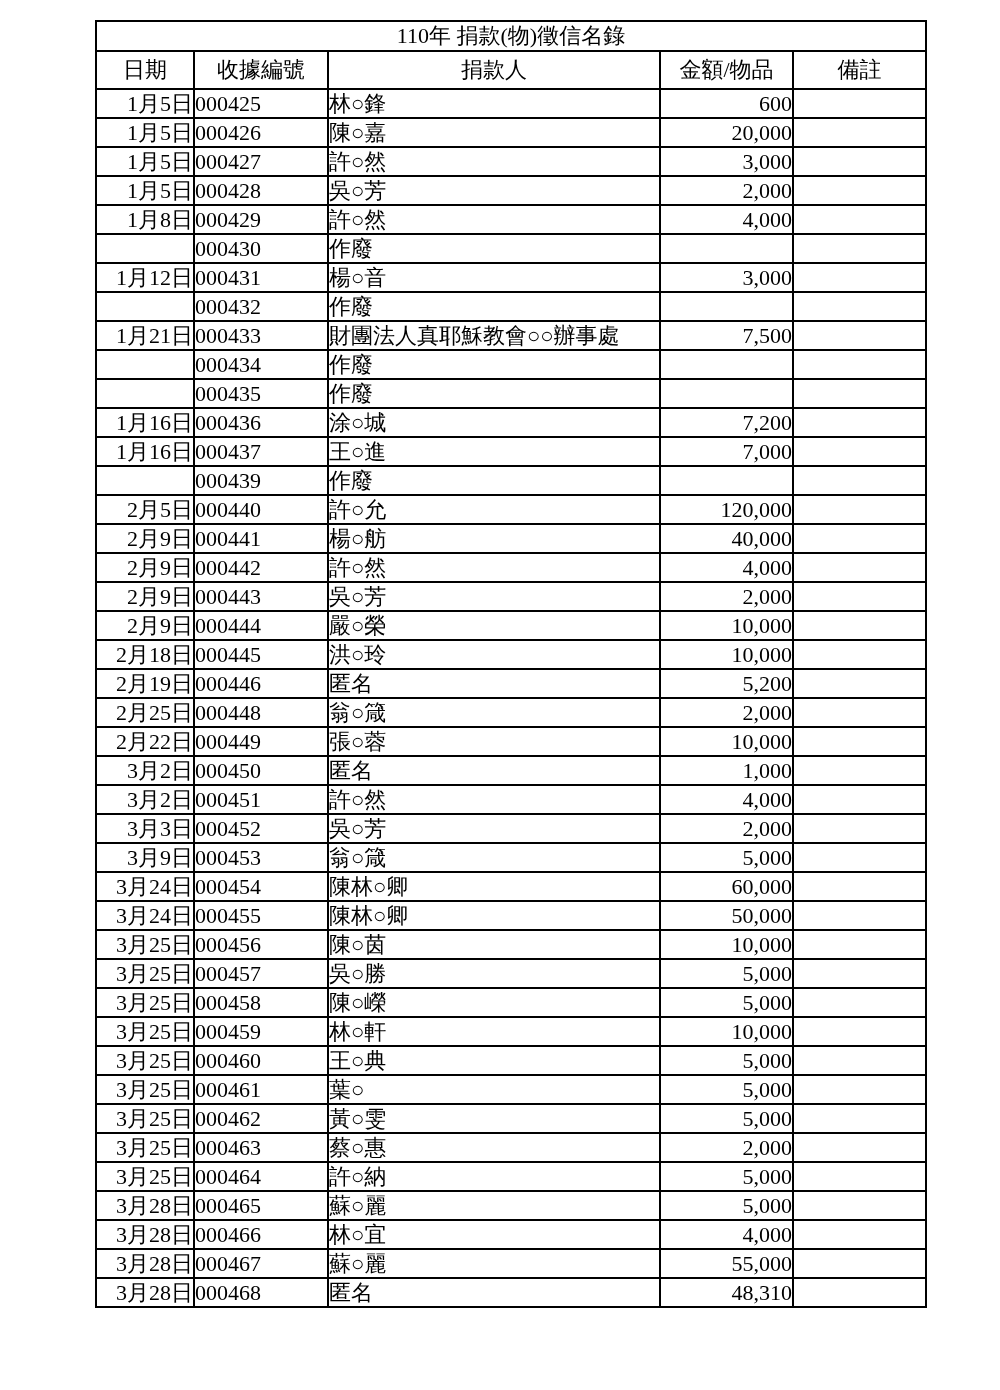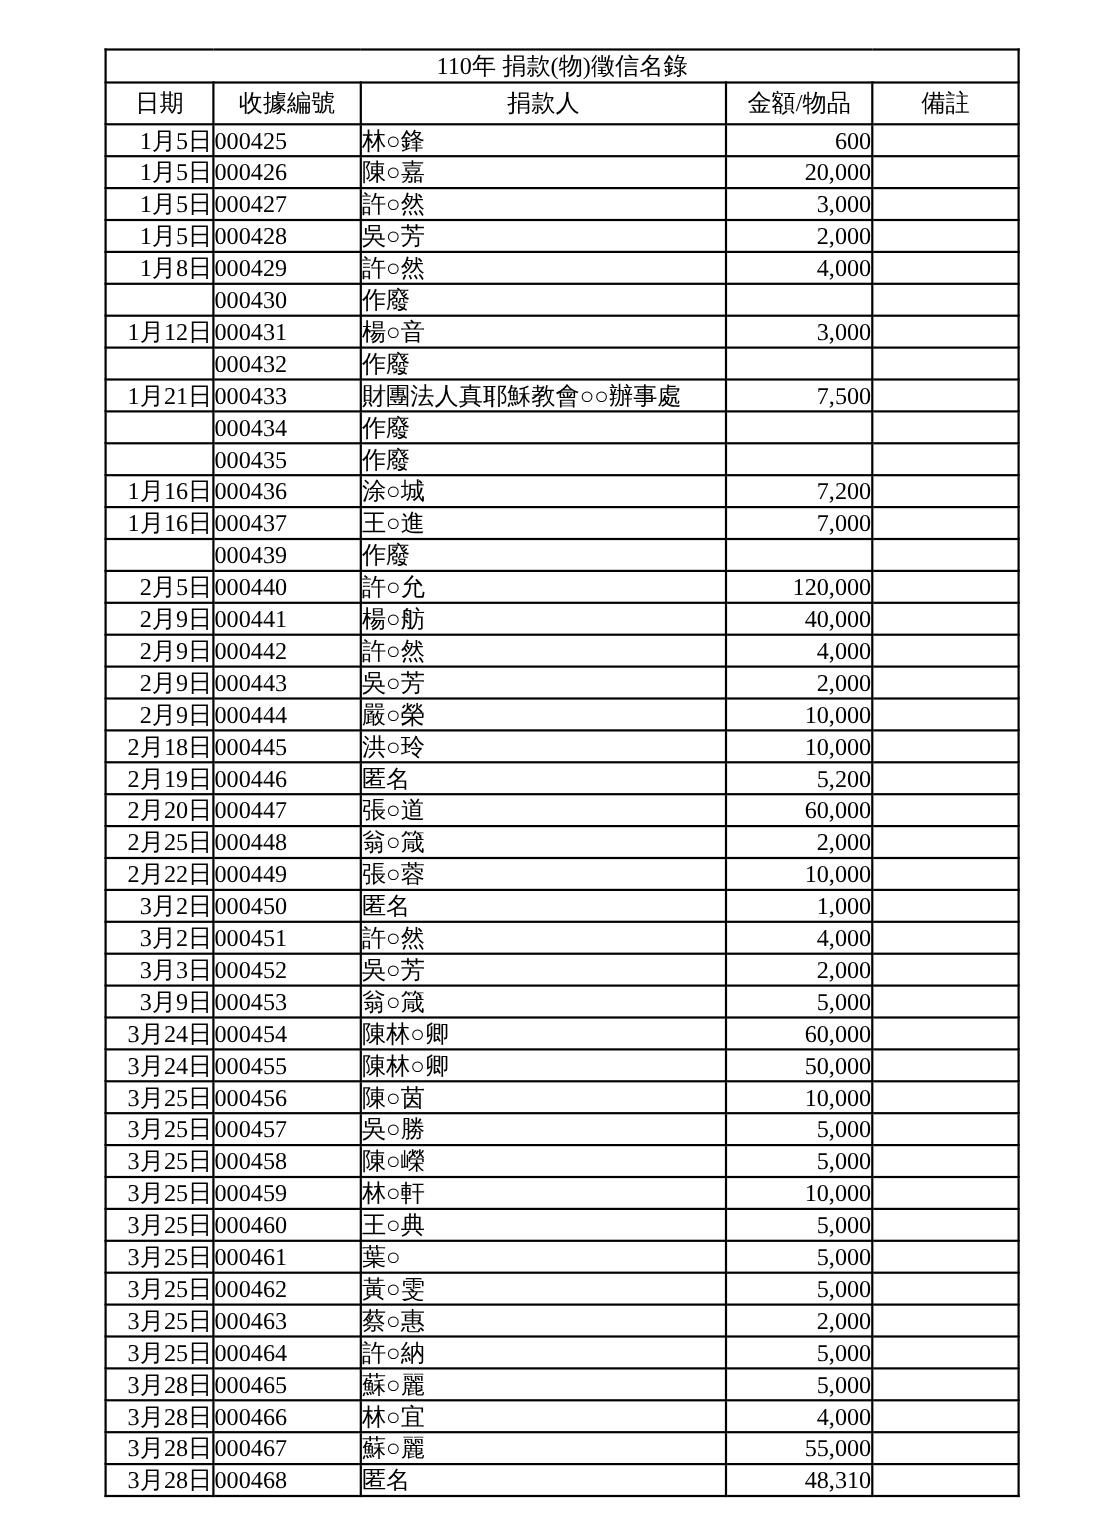--- a/index.html
+++ b/index.html
@@ -16,21 +16,21 @@
   .page {
     position: relative;
     width: 1000px;
     height: 1390px;
     background: #ffffff;
     overflow: hidden;
   }
   table.donation-table {
     position: absolute;
     left: 95px;
-    top: 44px;
+    top: 20px;
     width: 830px;
     border-collapse: collapse;
     table-layout: fixed;
   }
   table.donation-table th,
   table.donation-table td {
     border: 2px solid #000000;
     font-weight: normal;
     font-size: 22px;
     line-height: 1.05;
@@ -243,27 +243,20 @@
   </tr>
 
   <tr>
     <td class="c-date">2月19日</td>
     <td class="c-receipt">000446</td>
     <td class="c-donor">匿名</td>
     <td class="c-amount">5,200</td>
     <td class="c-note"></td>
   </tr>
 
-  <tr>
-    <td class="c-date">2月20日</td>
-    <td class="c-receipt">000447</td>
-    <td class="c-donor">張○道</td>
-    <td class="c-amount">60,000</td>
-    <td class="c-note"></td>
-  </tr>
 
   <tr>
     <td class="c-date">2月25日</td>
     <td class="c-receipt">000448</td>
     <td class="c-donor">翁○箴</td>
     <td class="c-amount">2,000</td>
     <td class="c-note"></td>
   </tr>
 
   <tr>

